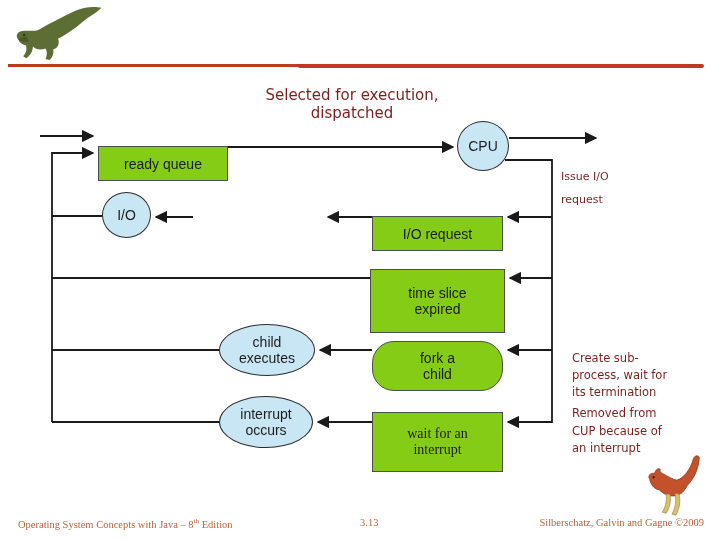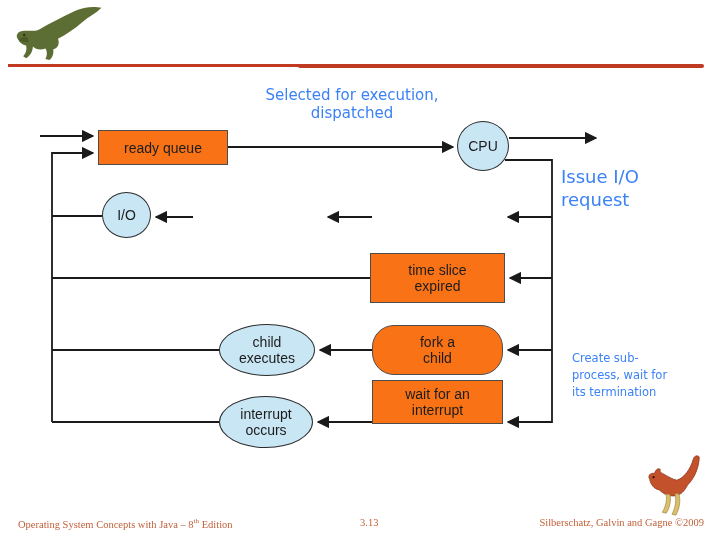--- a/index.html
+++ b/index.html
@@ -11,41 +11,41 @@
   .title{position:absolute;left:112px;top:28px;margin:0;font-size:28px;font-weight:bold;
          color:#bf3a21;font-family:"Liberation Sans",sans-serif;white-space:nowrap;}
   .rule{position:absolute;background:#bf3a21;}
   .rule-left{left:8px;top:64px;width:292px;height:3px;}
   .rule-right{left:298px;top:64px;width:406px;height:4px;border-radius:2px;}
 
   
   .node{position:absolute;display:flex;align-items:center;justify-content:center;
         text-align:center;font-size:14px;line-height:16px;color:#1c1c1c;
         white-space:pre-line;box-sizing:border-box;}
-  .box{background:#f97316;border:1.5px solid #4d4d4d;}
+  .box{background:#84cc16;border:1.5px solid #4d4d4d;margin-top:16px;}
   .ellipse{background:#c9e6f5;border:1.5px solid #2c2c2c;border-radius:50%;}
 
   #ready-queue{left:98px;top:130px;width:130px;height:35px;}
   #cpu{left:457px;top:121px;width:52px;height:50px;}
   #io{left:102px;top:192px;width:49px;height:46px;}
   #io-queue{left:193px;top:200px;width:130px;height:35px;}
   #io-request{left:372px;top:200px;width:131px;height:35px;}
-  #time-slice{left:370px;top:253px;width:135px;height:50px;}
+  #time-slice{left:370px;top:253px;width:135px;height:64px;}
   #child-executes{left:219px;top:324px;width:96px;height:52px;}
   #fork-child{left:372px;top:325px;width:131px;height:50px;border-radius:22px;}
   #interrupt-occurs{left:219px;top:396px;width:94px;height:52px;}
-  #wait-interrupt{left:372px;top:380px;width:131px;height:44px;}
+  #wait-interrupt{left:372px;top:396px;width:131px;height:60px;font-family:Liberation Serif, serif;}
 
   .connectors{position:absolute;left:0;top:0;width:720px;height:540px;pointer-events:none;}
 
   
-  .ann{position:absolute;color:#3b82f6;white-space:pre-line;
+  .ann{position:absolute;color:#7f1d1d;white-space:pre-line;
        font-family:"DejaVu Sans","Liberation Sans",sans-serif;}
   #ann-selected{left:192px;top:86px;width:320px;text-align:center;font-size:15px;line-height:18px;}
-  #ann-issue{left:561px;top:165px;font-size:18px;line-height:23px;}
+  #ann-issue{left:561px;top:165px;font-size:11px;line-height:23px;}
   #ann-create{left:572px;top:318px;font-size:11.5px;line-height:17px;margin-top:32px;}
   #ann-removed{left:572px;top:405px;font-size:11.5px;line-height:17.5px;}
 
   
   .footer-text{position:absolute;top:517px;font-size:10.5px;color:#c0603a;
                font-family:Liberation Serif, serif;white-space:nowrap;}
   #footer-left{left:18px;}
   #footer-left sup{font-size:7px;}
   #footer-page{left:344px;margin-left:16px;}
   #footer-right{right:16px;text-align:center;}
@@ -91,38 +91,42 @@
       <path d="M372,350 H320" marker-end="url(#arr)"></path>
       <path d="M219,350 H52"></path>
       <path d="M372,422 H318" marker-end="url(#arr)"></path>
       <path d="M219,422 H52"></path>
     </g>
   </svg>
 
   <div class="node box" id="ready-queue">ready queue</div>
   <div class="node ellipse" id="io">I/O</div>
   <div class="node ellipse" id="cpu">CPU</div>
+  <div class="node box" id="io-request">I/O request</div>
   <div class="node box" id="time-slice">time slice
 expired</div>
   <div class="node ellipse" id="child-executes">child
 executes</div>
   <div class="node box" id="fork-child">fork a
 child</div>
   <div class="node ellipse" id="interrupt-occurs">interrupt
 occurs</div>
   <div class="node box" id="wait-interrupt">wait for an
 interrupt</div>
 
   <div class="ann" id="ann-selected">Selected for execution,
 dispatched</div>
   <div class="ann" id="ann-issue">Issue I/O
 request</div>
   <div class="ann" id="ann-create">Create sub-
 process, wait for
 its termination</div>
+  <div class="ann" id="ann-removed">Removed from
+CUP because of
+an interrupt</div>
 
   <div class="footer-text" id="footer-left"><span>Operating System Concepts with Java – 8</span><sup>th</sup><span> Edition</span></div>
   <div class="footer-text" id="footer-page">3.13</div>
   <div class="footer-text" id="footer-right">Silberschatz, Galvin and Gagne ©2009</div>
 
   <div class="mascot">
     <svg viewBox="0 0 70 70" width="70" height="68" aria-hidden="true">
       <path fill="#c2512c" stroke="#8f3418" stroke-width="0.8" d="M11,27 C9,24 11,20 16,21
         C17,17 20,15 22,17 C21,19 22,20 24,21 C30,24 34,27 39,28 C46,26 53,17 56,6
         C57,3 60,2 62,4 C62,13 58,25 50,33 C47,39 43,43 38,44 C31,45 25,42 21,38

